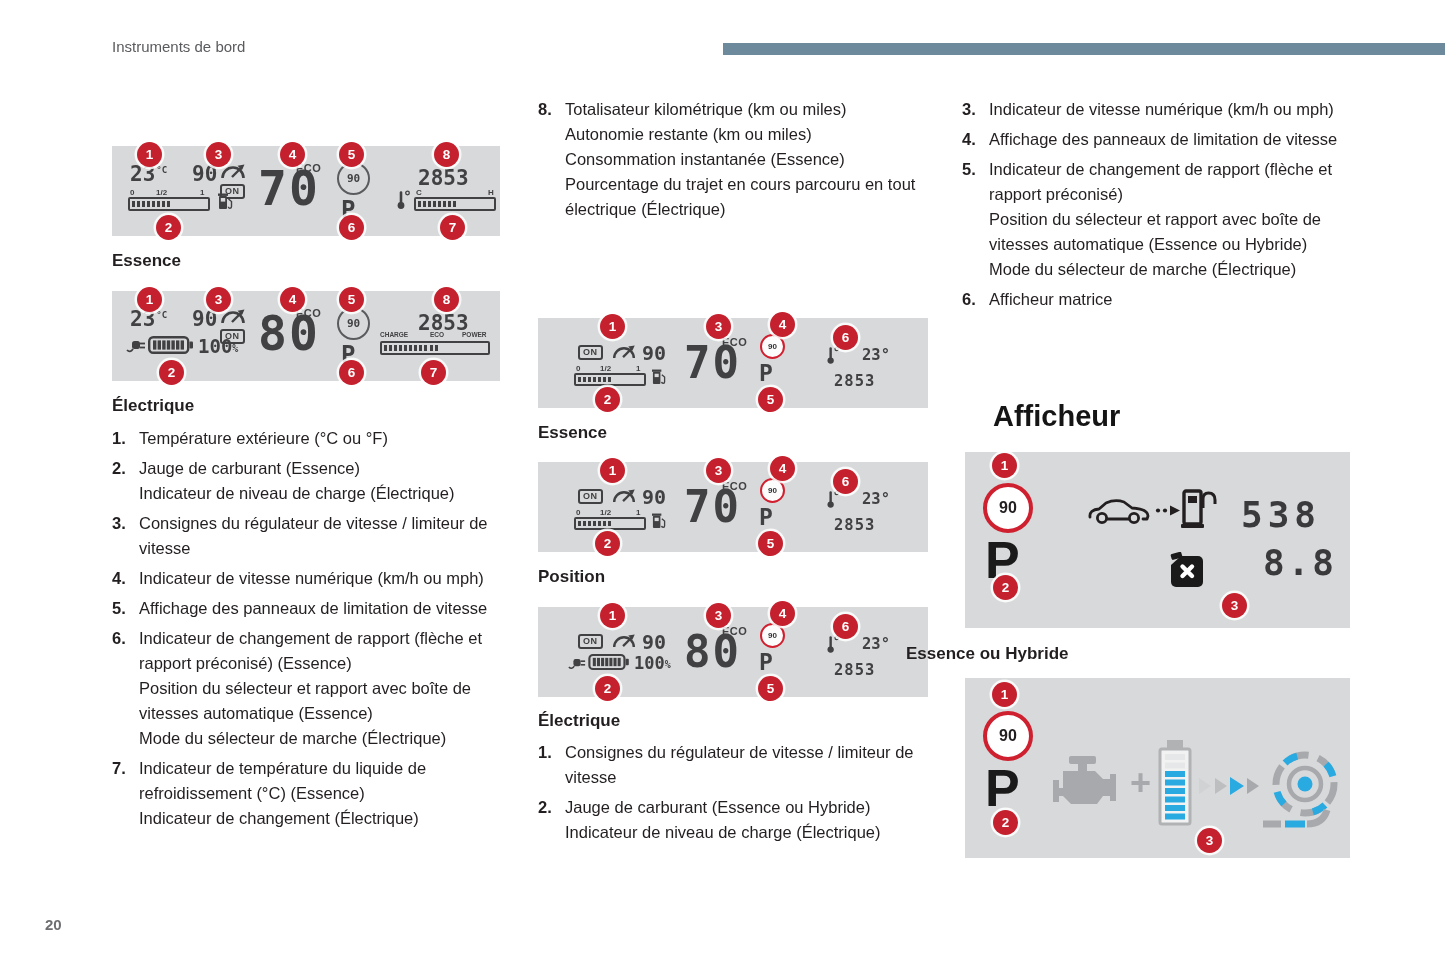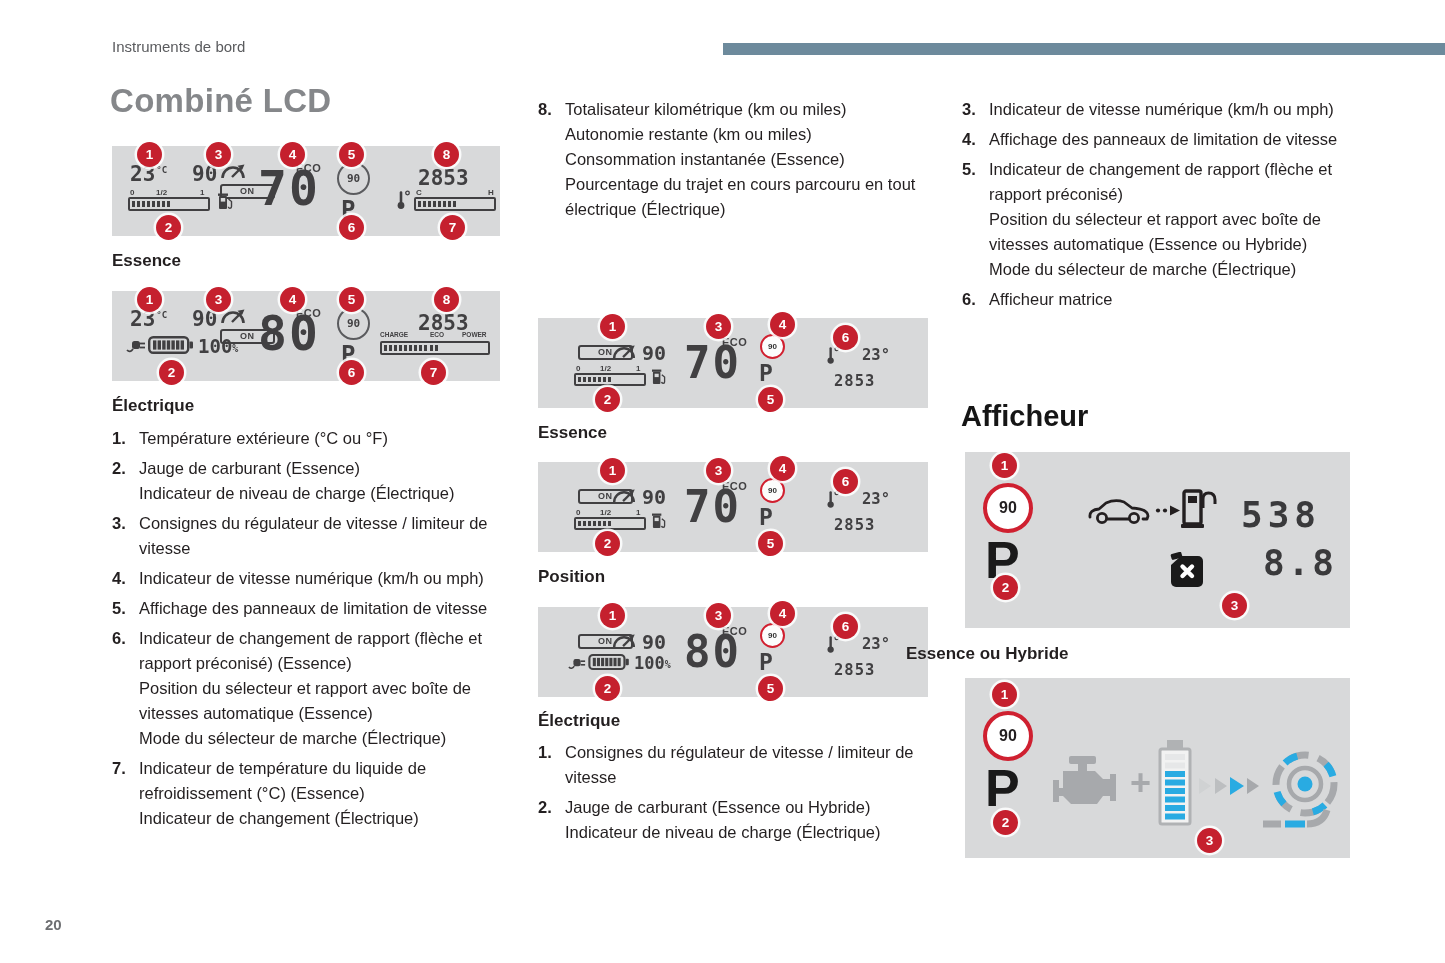--- a/index.html
+++ b/index.html
@@ -2,37 +2,37 @@
 <html><head>
 <meta charset="utf-8">
 <style>
   html,body{margin:0;padding:0;background:#ffffff;}
   .page{position:relative;width:1445px;height:963px;background:#ffffff;overflow:hidden;
         font-family:"Liberation Sans",sans-serif;color:#231f20;}
   .abs{position:absolute;}
   .runhead{position:absolute;font-size:15px;color:#5a5b5e;}
   .topbar{position:absolute;background:#6d8a9c;}
   .h1g{position:absolute;font-size:33px;font-weight:600;color:#85878a;letter-spacing:.3px;}
-  .h1d{position:absolute;font-size:29px;font-weight:800;color:#151515;}
+  .h1d{position:absolute;font-size:29px;font-weight:800;color:#151515;margin-left:32px;}
   .caption{position:absolute;font-size:17px;font-weight:800;color:#231f20;}
   .pagenum{position:absolute;font-size:15px;font-weight:800;color:#6d6e71;}
   .list{position:absolute;font-size:16.5px;line-height:25px;color:#231f20;}
   .li{display:flex;margin-bottom:5px;}
   .li .num{font-weight:800;flex:0 0 27px;}
   .li .txt{white-space:pre-line;}
   .disp{position:absolute;background:#d8d9da;}
   .callout{position:absolute;width:25px;height:25px;border-radius:50%;background:#c5202e;color:#fff;
            font-size:13.5px;font-weight:700;display:flex;align-items:center;justify-content:center;
            box-shadow:0 0 0 2.5px rgba(255,255,255,.85);z-index:4;}
   .seg{position:absolute;font-family:"DejaVu Sans Mono",monospace;font-weight:700;color:#414042;}
   .unit{font-size:9px;font-weight:700;vertical-align:8px;margin-left:1px;}
   .pct{font-size:10px;font-weight:700;vertical-align:1px;}
   .ecolbl{position:absolute;font-size:11px;font-weight:800;color:#414042;letter-spacing:.5px;}
   .onbox{position:absolute;border:2px solid #414042;border-radius:3px;font-size:9px;font-weight:800;
-         color:#414042;padding:0 18px;line-height:11px;letter-spacing:.5px;}
+         color:#414042;padding:0 3px;line-height:11px;letter-spacing:.5px;}
   .gauge{position:absolute;border:2px solid #414042;border-radius:2px;}
   .gfill{position:absolute;top:2px;bottom:2px;background:repeating-linear-gradient(90deg,#414042 0 3px,rgba(0,0,0,0) 3px 5px);}
   .tick{position:absolute;font-size:8px;font-weight:700;color:#414042;}
   .ring-g{position:absolute;border:2.5px solid #5a5b5e;border-radius:50%;display:flex;align-items:center;
           justify-content:center;font-size:11px;font-weight:700;color:#414042;font-family:"DejaVu Sans Mono",monospace;}
   .ring-r{position:absolute;border:2.2px solid #d11f2f;border-radius:50%;background:#fcfcfc;display:flex;
           align-items:center;justify-content:center;font-weight:700;color:#333;font-family:"Liberation Sans",sans-serif;}
   .ring-R{position:absolute;border:4px solid #cf2030;border-radius:50%;background:#ffffff;display:flex;
           align-items:center;justify-content:center;font-weight:700;color:#231f20;}
   .bigP{position:absolute;font-weight:800;color:#1a1a1a;line-height:1;}
@@ -40,21 +40,20 @@
   svg{display:block;}
 </style>
 </head>
 <body>
 
 <div class="page">
 
   <div class="runhead" style="left:112px;top:38px;">Instruments de bord</div>
   <div class="topbar" style="left:723px;top:43px;width:722px;height:12px;"></div>
 
-  <div class="h1g" style="left:110px;top:82px;">Combiné LCD</div>
 
   <div class="disp" style="left:112px;top:146px;width:388px;height:90px;">
     <div class="callout" style="left:25px;top:-4px;">1</div>
     <div class="callout" style="left:94px;top:-4px;">3</div>
     <div class="callout" style="left:168px;top:-4px;">4</div>
     <div class="callout" style="left:227px;top:-4px;">5</div>
     <div class="callout" style="left:322px;top:-4px;">8</div>
     <div class="callout" style="left:44px;top:69px;">2</div>
     <div class="callout" style="left:227px;top:69px;">6</div>
     <div class="callout" style="left:328px;top:69px;">7</div>

